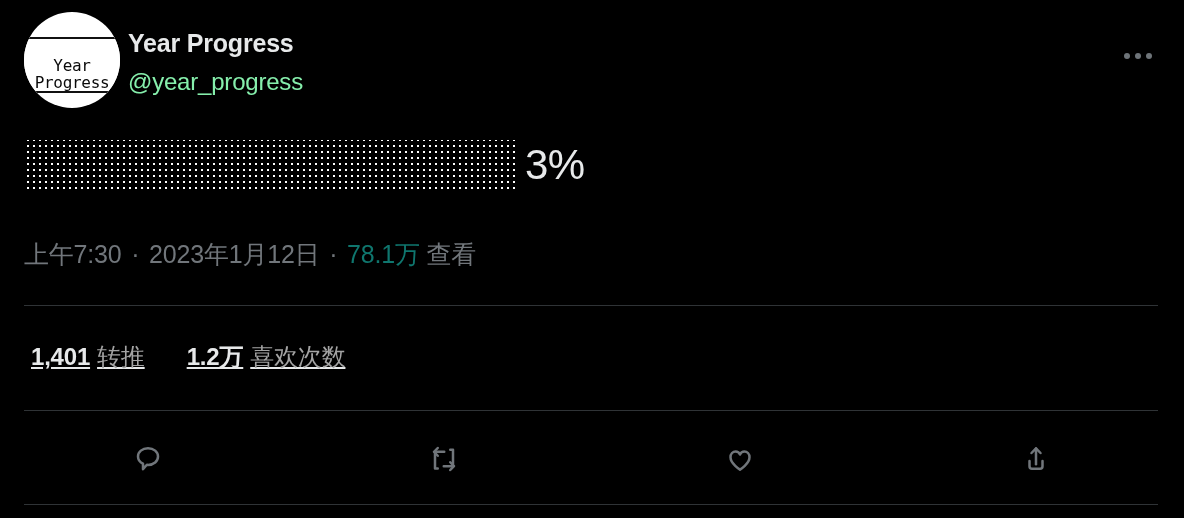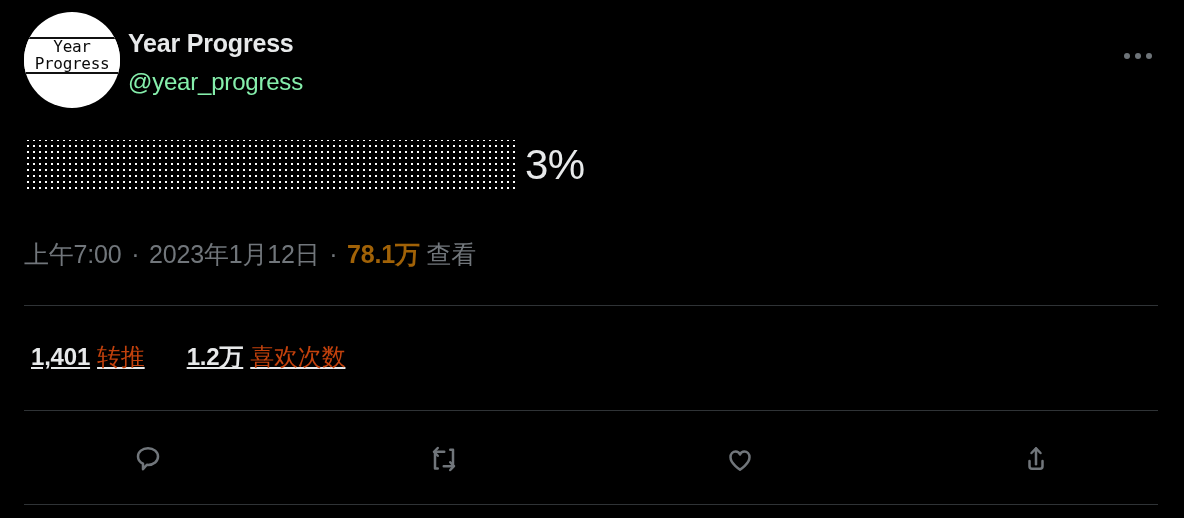--- a/index.html
+++ b/index.html
@@ -41,29 +41,29 @@
     border-radius: 50%;
     background: #ffffff;
     overflow: hidden;
     flex: 0 0 auto;
   }
   .avatar-band {
     position: absolute;
     left: -4px;
     top: 25px;
     width: 104px;
-    height: 37px;
+    height: 56px;
     background: #ffffff;
     border-top: 2px solid #111111;
     border-bottom: 2px solid #111111;
     box-sizing: border-box;
     display: flex;
     flex-direction: column;
     align-items: center;
-    justify-content: space-between;
+    justify-content: flex-end;
     line-height: 1.02;
   }
   .avatar-band span {
     color: #0a0a0a;
     font-family: "DejaVu Sans Mono", monospace;
     font-size: 16px;
     font-weight: 400;
     letter-spacing: -0.3px;
     white-space: nowrap;
   }
@@ -147,22 +147,22 @@
     left: 24px;
     top: 238px;
     font-size: 25px;
     line-height: 32px;
     color: #71767b;
     white-space: nowrap;
     letter-spacing: -0.2px;
   }
   .meta .sep { padding: 0 3px; }
   .meta .views-count {
-    color: #a16207;
-    font-weight: 700;
+    color: #0f766e;
+    font-weight: 400;
   }
   .meta .views-label { color: #71767b; }
 
   
   .divider {
     position: absolute;
     left: 24px;
     width: 1134px;
     height: 1px;
     background: #2f3336;
@@ -183,21 +183,21 @@
     line-height: 32px;
     letter-spacing: -0.2px;
   }
   .stat { margin-right: 42px; display: flex; align-items: baseline; text-decoration: underline; }
   .stat:last-child { margin-right: 10px; }
   .stat-count {
     color: #e7e9ea;
     font-weight: 700;
   }
   .stat-label {
-    color: #c2410c;
+    color: #a3a3a3;
     font-weight: 400;
     margin-left: 7px;
   }
 
   
   .actions {
     position: absolute;
     left: 0px;
     top: 432px;
     width: 1184px;
@@ -250,21 +250,21 @@
   </div>
 
   <div class="body">
     <div class="progress-wrap">
       <div class="progress-bar"></div>
       <div class="progress-pct">3%</div>
     </div>
   </div>
 
   <div class="meta">
-    <span>上午7:00</span>
+    <span>上午7:30</span>
     <span class="sep">·</span>
     <span>2023年1月12日</span>
     <span class="sep">·</span>
     <span class="views-count">78.1万</span>
     <span class="views-label">查看</span>
   </div>
 
   <div class="divider divider-1"></div>
 
   <div class="stats">

